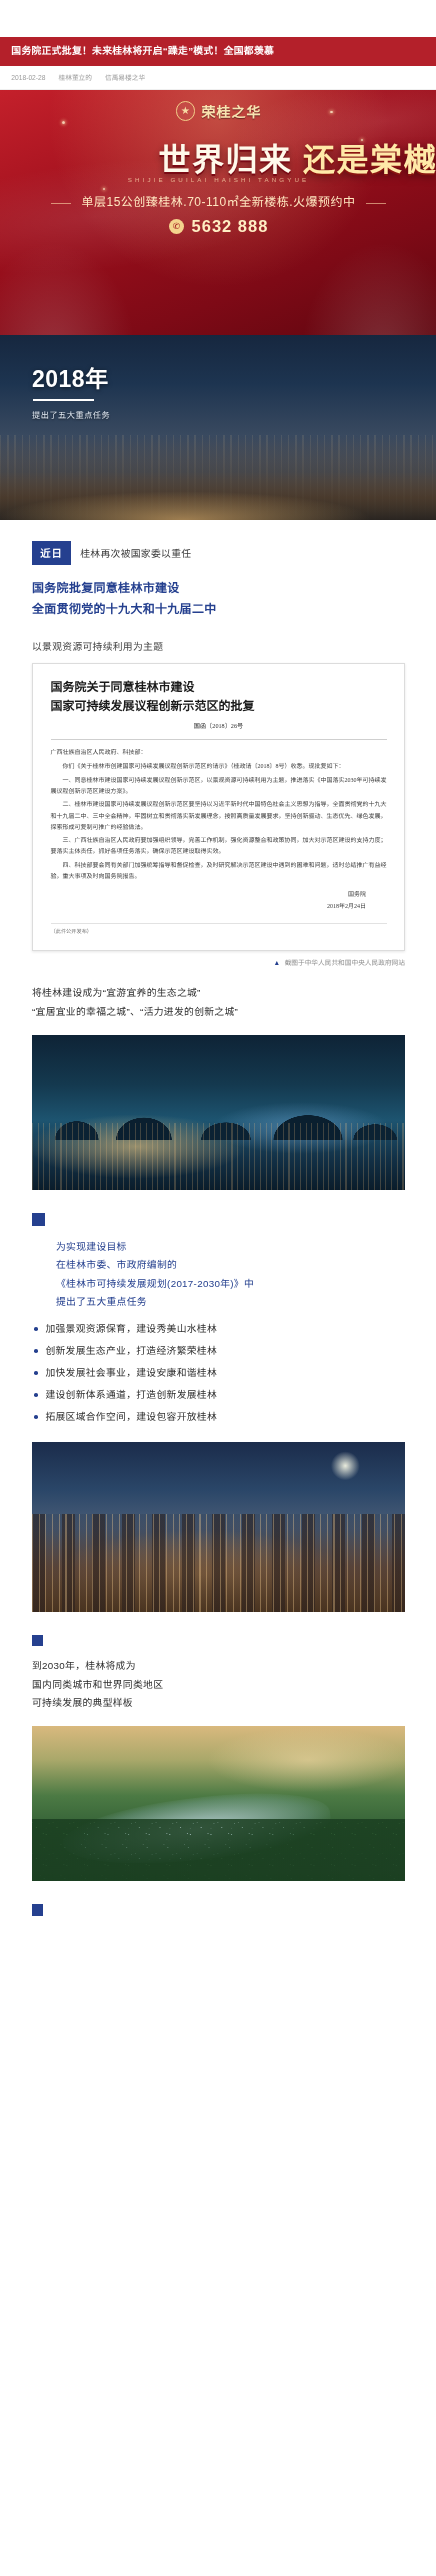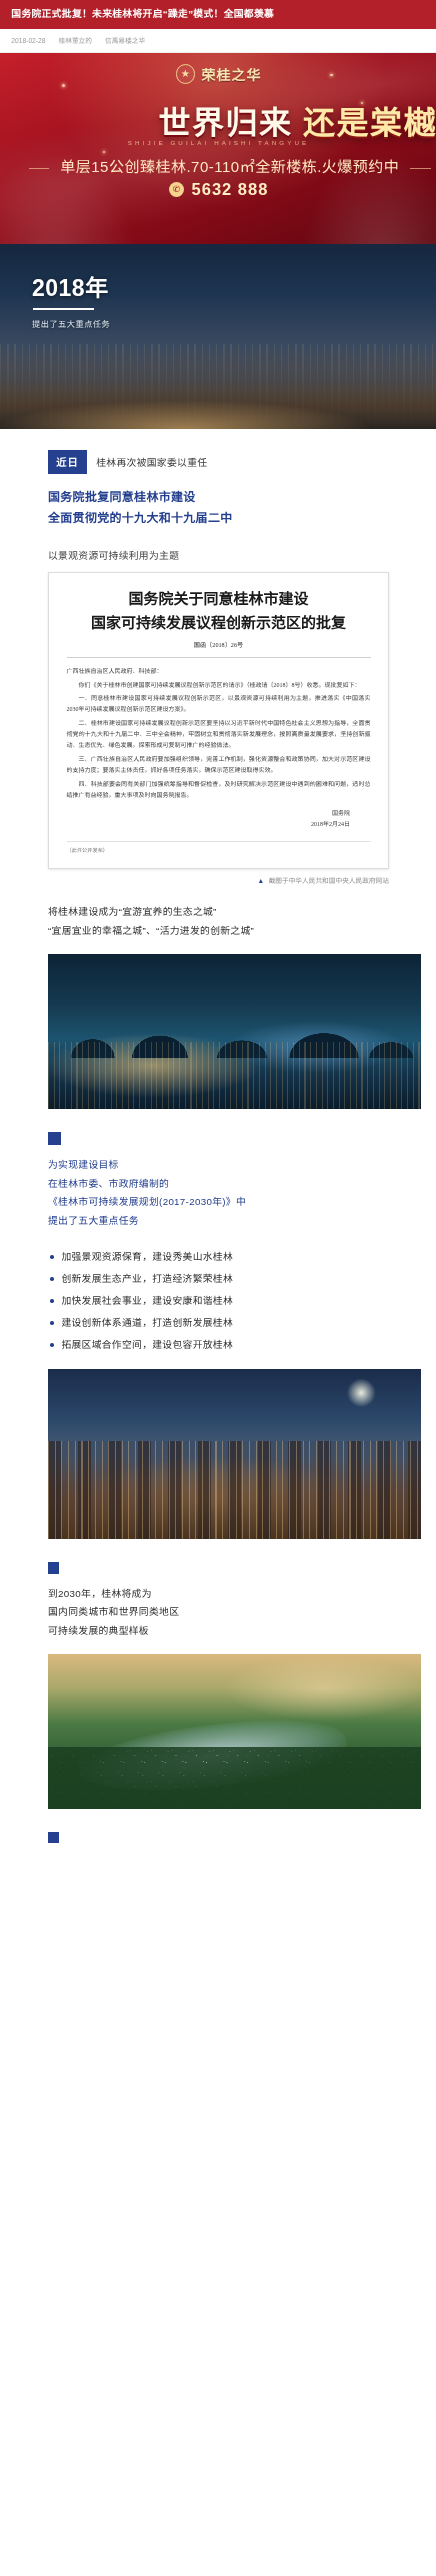--- a/index.html
+++ b/index.html
@@ -13,35 +13,36 @@
 
   
   .top-bar {
     background: #b4202a;
     color: #ffffff;
     padding: 8.2px 11.3px 7.7px 11.3px;
     font-size: 9.8px;
     font-weight: bold;
     letter-spacing: 0.3px;
     line-height: 1.3;
+    margin-top: 37px;
   }
   .meta-bar {
     background: #ffffff;
     color: #9a9a9a;
     font-size: 6.7px;
     padding: 6.7px 11.3px 6.7px 11.3px;
     border-bottom: 0.5px solid #efefef;
   }
   .meta-bar .meta-sep { display: inline-block; width: 9.3px; }
 
   
   .hero {
     position: relative;
     width: 437px;
-    height: 191px;
+    height: 245px;
     background:
       radial-gradient(ellipse at 50% 12%, rgba(255,200,140,0.30) 0%, rgba(190,30,40,0.0) 55%),
       linear-gradient(160deg, #c4202b 0%, #9c0f1c 40%, #7e0a16 72%, #5e060f 100%);
     overflow: hidden;
     color: #fff;
   }
   .hero .ribbon {
     position: absolute;
     width: 618px; height: 216px;
     left: -93px; top: -15.5px;
@@ -100,22 +101,22 @@
     position: absolute;
     top: 86px; left: 0; right: 0;
     text-align: center;
     font-size: 6.2px;
     letter-spacing: 3.1px;
     color: rgba(255,224,180,0.70);
   }
   .hero-sub {
     position: absolute;
     top: 102px; left: 0; right: 0;
-    text-align: right;
-    font-size: 15px;
+    text-align: center;
+    font-size: 12px;
     color: #ffe7c0;
     letter-spacing: 0.5px;
   }
   .hero-sub .bar {
     display: inline-block; width: 20.6px; height: 0.5px;
     background: rgba(255,220,170,0.6);
     vertical-align: middle; margin: 0 6.2px;
   }
   .hero-phone {
     position: absolute;
@@ -177,21 +178,21 @@
   }
   .band-2018 .year-underline {
     width: 61px; height: 1.5px; background: #ffffff; margin: 5.2px 0 7.2px 1px;
   }
   .band-2018 .year-sub {
     font-size: 8.2px; color: #e4ecf5; letter-spacing: 0.5px;
     text-shadow: 0 0.5px 2.1px rgba(0,0,0,0.6);
   }
 
   
-  .content { padding: 0 48px; }
+  .content { padding: 0 32px; }
   .block-spacer { height: 17.5px; }
 
   .badge-row { display: flex; align-items: center; margin: 20.6px 0 13.4px 0; }
   .badge {
     background: #25408f;
     color: #ffffff;
     font-size: 10.3px;
     font-weight: bold;
     padding: 4.6px 8.2px;
     letter-spacing: 1px;
@@ -209,41 +210,41 @@
     line-height: 1.75;
     letter-spacing: 0.3px;
   }
   .para {
     font-size: 9.8px;
     color: #3f3f3f;
     line-height: 1.9;
     letter-spacing: 0.3px;
   }
   .para.dark { color: #2e2e2e; }
-  .para.blue { color: #25408f; }
+  .para.blue { color: #25408f; margin-left: 24px; }
   .note {
     font-size: 6.7px;
     color: #8d8d8d;
     text-align: right;
     margin-top: 6.2px;
   }
   .note .tri { color: #25408f; margin-right: 2.6px; }
 
   
   .doc-card {
     background: #ffffff;
     border: 0.5px solid #dcdcdc;
     box-shadow: 0 0.5px 2.6px rgba(0,0,0,0.10);
     padding: 13.4px 17.5px 15.5px 17.5px;
     margin-top: 7.2px;
   }
   .doc-title {
-    text-align: center;
+    text-align: left;
     font-family: "Liberation Serif", "DejaVu Serif", serif;
-    font-size: 15px;
+    font-size: 12px;
     font-weight: bold;
     color: #1b1b1b;
     line-height: 1.6;
   }
   .doc-num {
     text-align: center;
     font-family: "Liberation Serif", "DejaVu Serif", serif;
     font-size: 6.2px;
     color: #333;
     margin: 5.2px 0 8.2px 0;
@@ -328,21 +329,21 @@
     background: radial-gradient(ellipse at 50% 50%, rgba(205,225,235,0.85), rgba(160,195,210,0.25) 60%, rgba(0,0,0,0) 75%);
     transform: rotate(-7deg);
   }
   .photo.park .trees {
     position: absolute; left: 0; right: 0; bottom: 0; height: 62px;
     background: repeating-radial-gradient(circle 9.3px at 7.2px 100%, rgba(26,62,32,0.85) 0 60%, rgba(0,0,0,0) 61%);
     background-size: 20.6px 31px;
   }
 
   
-  .task-list { margin-top: 15px; }
+  .task-list { margin-top: 6px; }
   .task-list li {
     list-style: none;
     font-size: 9.8px;
     color: #2f2f2f;
     line-height: 2.25;
     letter-spacing: 0.3px;
     position: relative;
     padding-left: 13.4px;
   }
   .task-list li::before {

